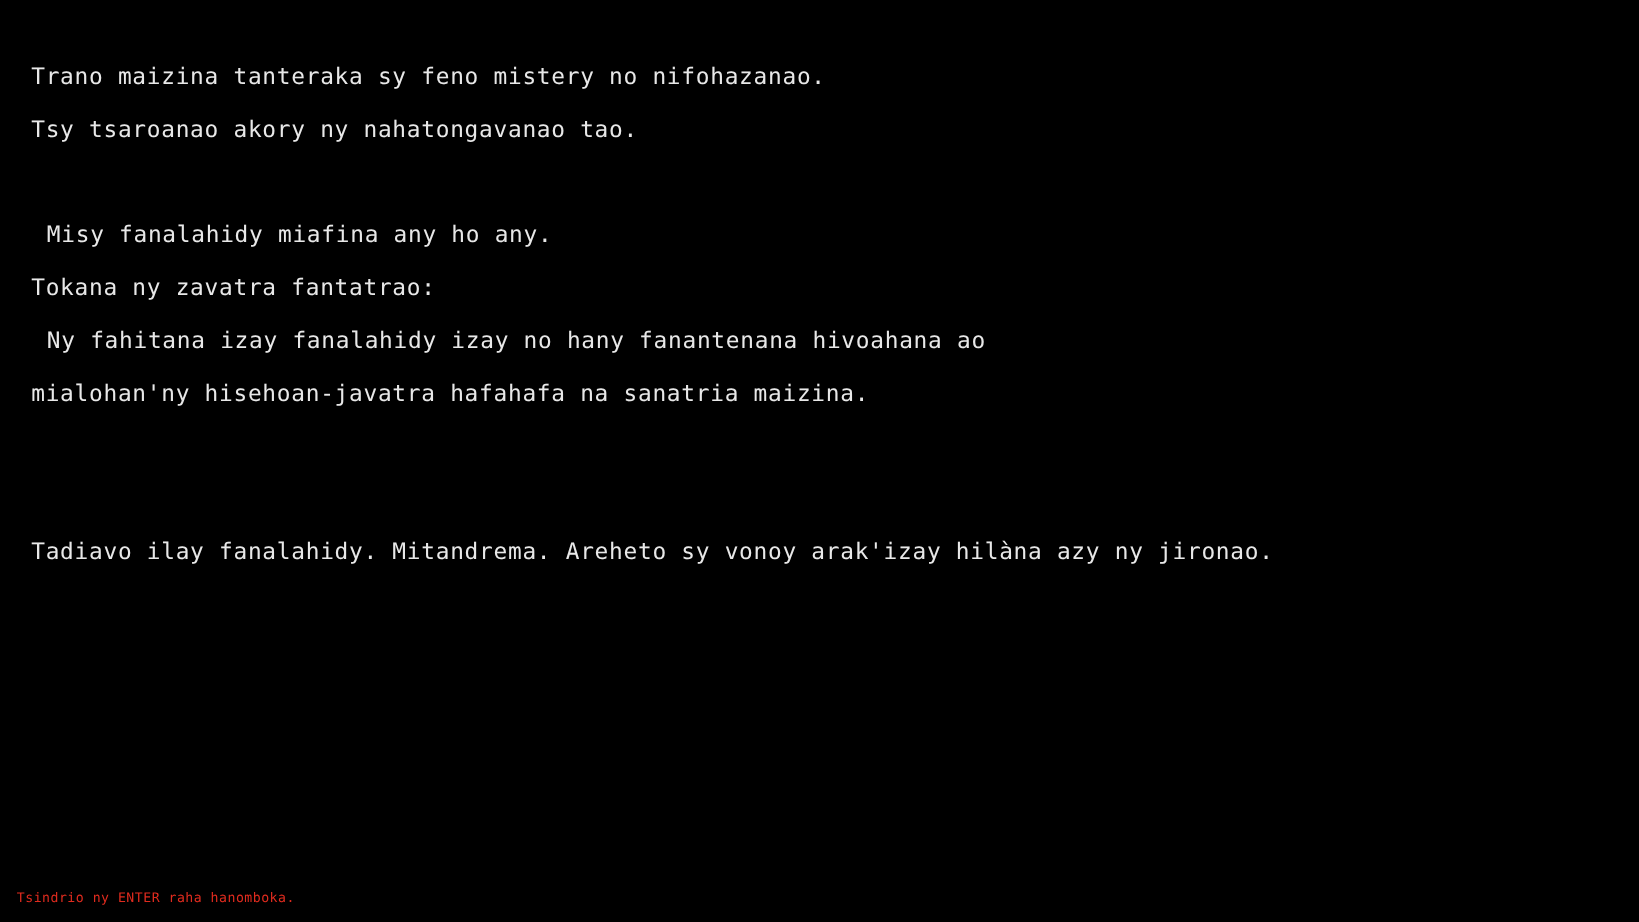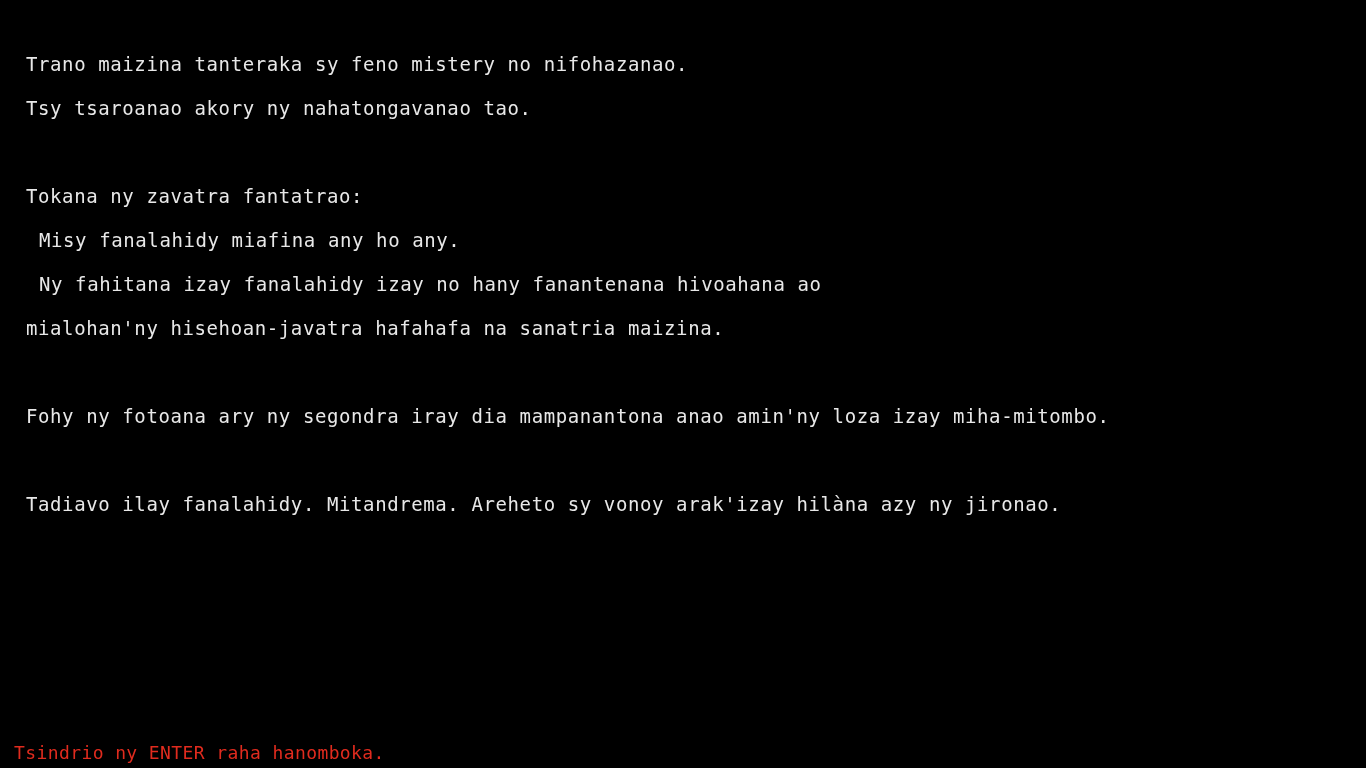--- a/index.html
+++ b/index.html
@@ -37,40 +37,39 @@
     padding-left: 13px;
   }
   .line.blank {
     height: 44px;
   }
   .prompt {
     position: absolute;
     left: 14px;
     top: 742px;
     color: #e02b1e;
-    font-size: 18px;
+    font-size: 11px;
     letter-spacing: 0.4px;
     white-space: pre;
     font-family: "DejaVu Sans Mono", monospace;
   }
 </style>
 </head>
 <body>
 
 <div class="screen">
 
   <div class="intro-text">
     <div class="line">Trano maizina tanteraka sy feno mistery no nifohazanao.</div>
     <div class="line">Tsy tsaroanao akory ny nahatongavanao tao.</div>
     <div class="line blank"></div>
+    <div class="line indent">Misy fanalahidy miafina any ho any.</div>
     <div class="line">Tokana ny zavatra fantatrao:</div>
-    <div class="line indent">Misy fanalahidy miafina any ho any.</div>
     <div class="line indent">Ny fahitana izay fanalahidy izay no hany fanantenana hivoahana ao</div>
     <div class="line">mialohan'ny hisehoan-javatra hafahafa na sanatria maizina.</div>
     <div class="line blank"></div>
-    <div class="line">Fohy ny fotoana ary ny segondra iray dia mampanantona anao amin'ny loza izay miha-mitombo.</div>
     <div class="line blank"></div>
     <div class="line">Tadiavo ilay fanalahidy. Mitandrema. Areheto sy vonoy arak'izay hilàna azy ny jironao.</div>
   </div>
 
   <div class="prompt">Tsindrio ny ENTER raha hanomboka.</div>
 
 </div>
 
 </body></html>

